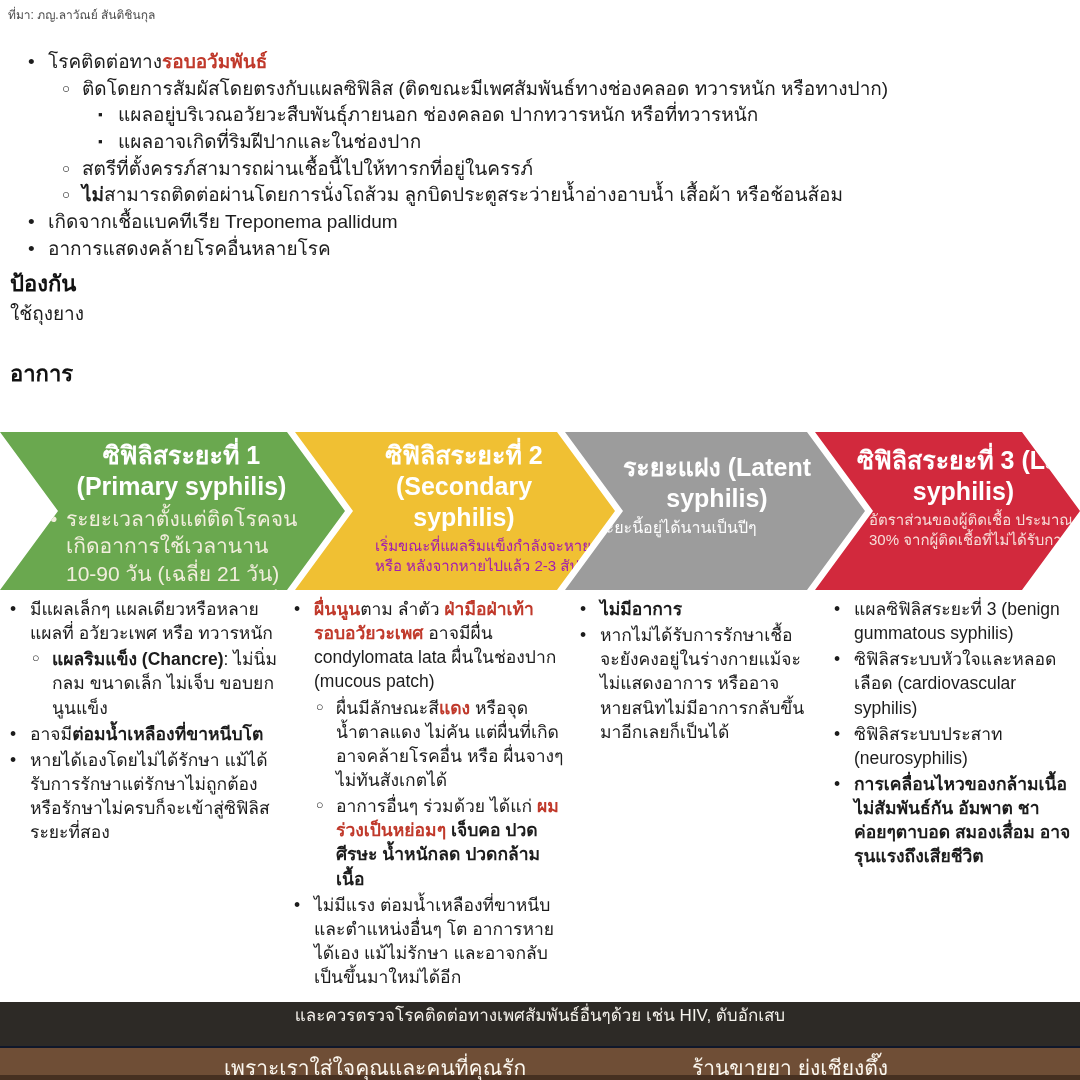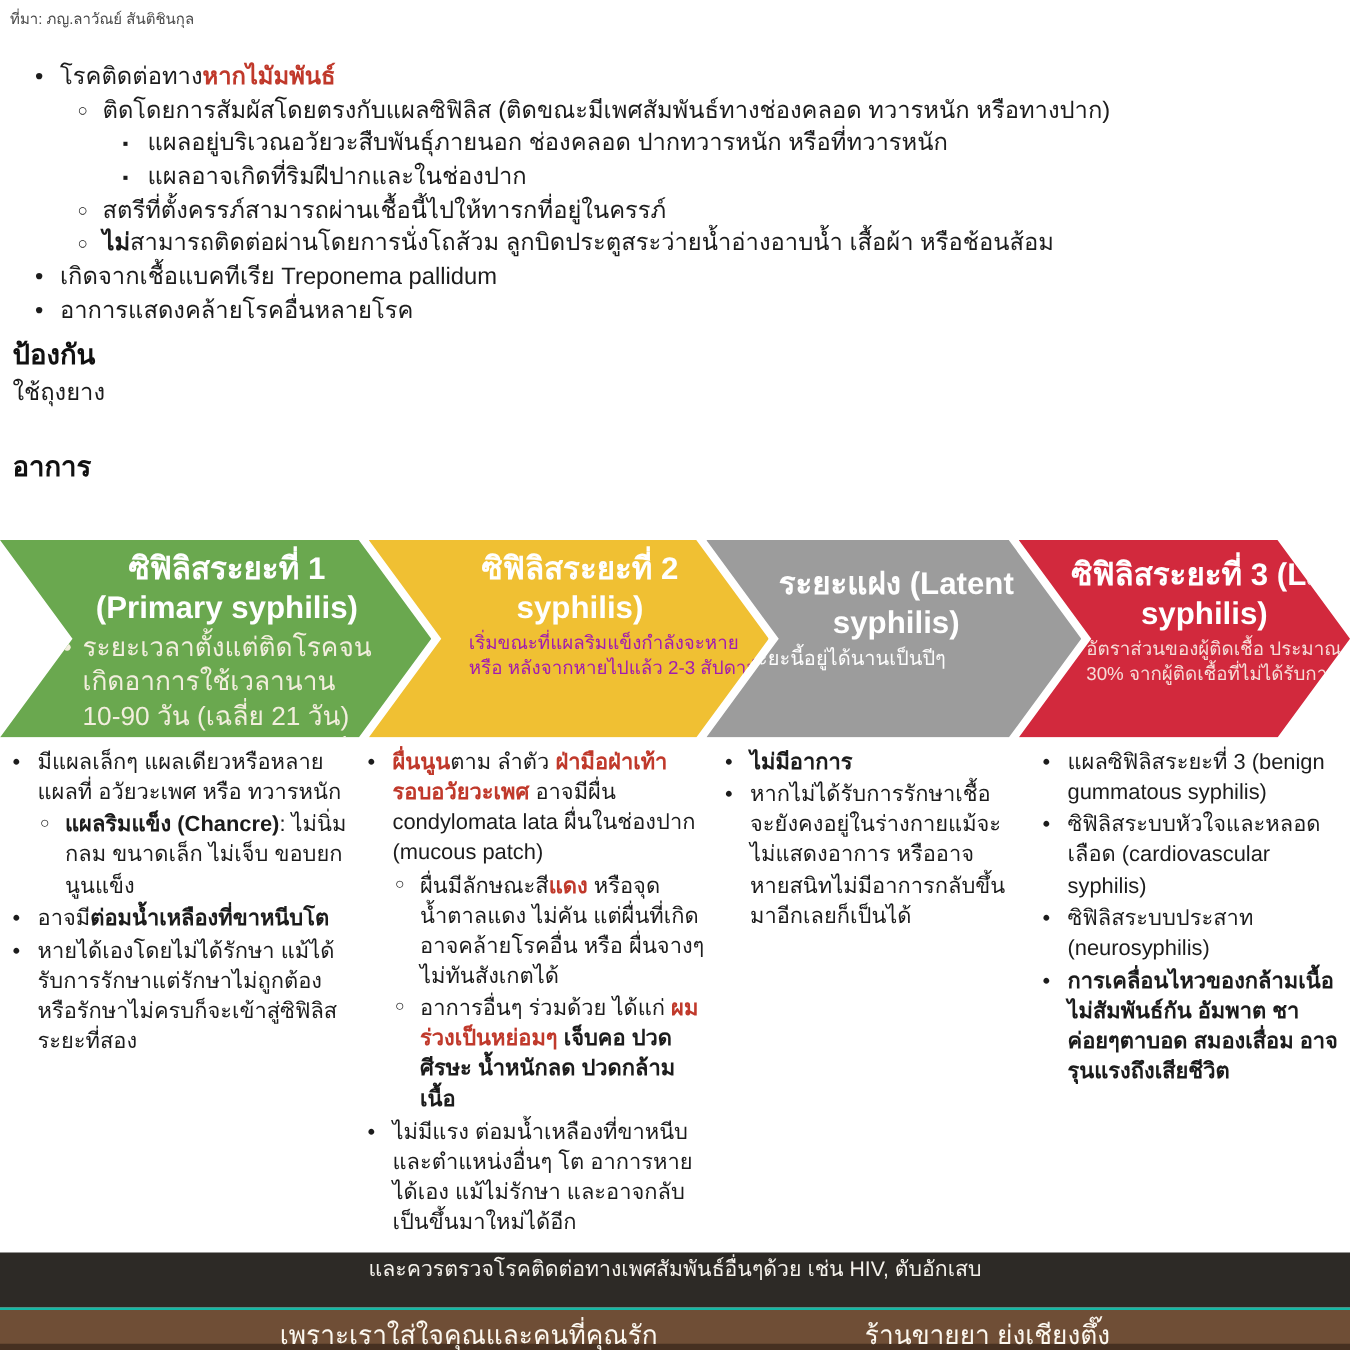--- a/index.html
+++ b/index.html
@@ -59,35 +59,35 @@
   .col .li{margin-bottom:2px;}
   .col .i1{margin-left:22px;}
   .c1{padding:0 4px 0 10px;}
   .c2{padding:0 2px 0 6px;}
   .c3{padding:0 8px 0 14px;}
   .c4{padding:0 4px 0 16px;}
   
   #note{position:absolute;top:1002px;left:0;width:1080px;height:44px;background:#2d2a26;color:#f5f2ec;
         text-align:center;font-size:17px;line-height:21px;padding-top:3px;box-sizing:border-box;}
   #bar{position:absolute;top:1046px;left:0;width:1080px;height:34px;background:#6f4e36;
-       border-top:2px solid #14b8a6;box-sizing:border-box;box-shadow:inset 0 -5px 0 #463021;}
+       border-top:2px solid #0f172a;box-sizing:border-box;box-shadow:inset 0 -5px 0 #463021;}
   #bar-left{position:absolute;left:150px;width:450px;top:3px;text-align:center;font-size:21px;color:#fbf7ef;}
   #bar-right{position:absolute;left:610px;width:360px;top:3px;text-align:center;font-size:21px;color:#fbf7ef;}
 </style>
 </head>
 <body>
 
 <div id="page">
 
   <div id="source">ที่มา: ภญ.ลาวัณย์ สันติชินกุล</div>
 
   <div id="intro">
       <div class="li i0">
         <span class="mk mk-d">•</span>
-        <div class="tx"><span>โรคติดต่อทาง</span><span class="seg-rb">หากไมัมพันธ์</span></div>
+        <div class="tx"><span>โรคติดต่อทาง</span><span class="seg-rb">รอบอวัมพันธ์</span></div>
       </div>
       <div class="li i1">
         <span class="mk mk-c">○</span>
         <div class="tx"><span>ติดโดยการสัมผัสโดยตรงกับแผลซิฟิลิส (ติดขณะมีเพศสัมพันธ์ทางช่องคลอด ทวารหนัก หรือทางปาก)</span></div>
       </div>
       <div class="li i2">
         <span class="mk mk-s">▪</span>
         <div class="tx"><span>แผลอยู่บริเวณอวัยวะสืบพันธุ์ภายนอก ช่องคลอด ปากทวารหนัก หรือที่ทวารหนัก</span></div>
       </div>
       <div class="li i2">
@@ -133,20 +133,21 @@
               <span class="ar-mk">•</span>
               <div class="ar-btx">แผลอยู่นาน 3-3 สัปดาห์</div>
             </div>
           </div>
         </div>
       </div>
       <div class="arrow s2" style="background: rgb(240, 192, 51);">
         <div class="ar-inner">
           <div class="ar-title">
             <div class="ar-tline">ซิฟิลิสระยะที่ 2</div>
+            <div class="ar-tline">(Secondary</div>
             <div class="ar-tline">syphilis)</div>
           </div>
           <div class="ar-sub">
             <div class="ar-sline">เริ่มขณะที่แผลริมแข็งกำลังจะหาย</div>
             <div class="ar-sline">หรือ หลังจากหายไปแล้ว 2-3 สัปดาห์</div>
           </div>
         </div>
       </div>
       <div class="arrow s3" style="background: rgb(156, 156, 156);">
         <div class="ar-inner">

